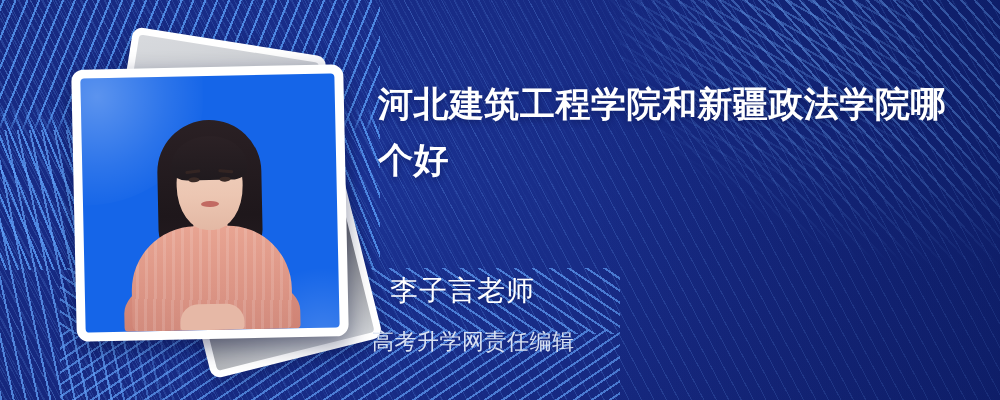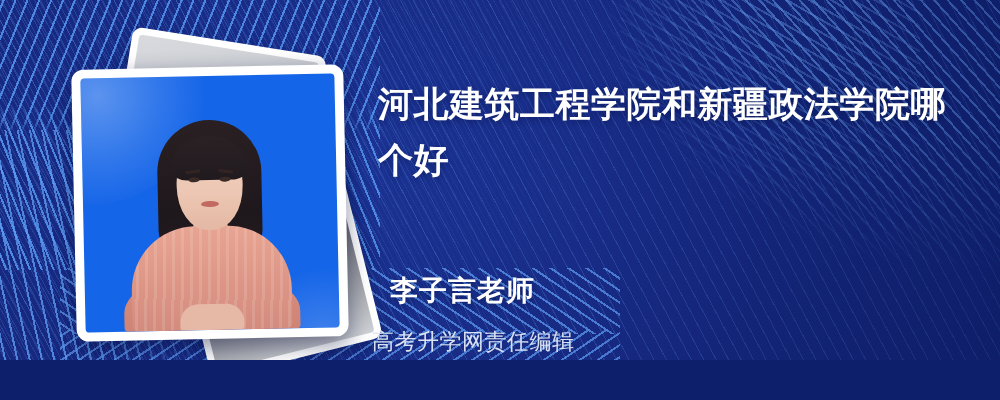--- a/index.html
+++ b/index.html
@@ -7,21 +7,21 @@
     padding: 0;
     background: #0d1f6b;
   }
   body {
     font-family: "Liberation Sans", "DejaVu Sans", sans-serif;
   }
 
   #banner {
     position: relative;
     width: 1000px;
-    height: 360px;
+    height: 400px;
     overflow: hidden;
     background: #15803d;
   }
 
   
   .bg-layer {
     position: absolute;
     inset: 0;
     pointer-events: none;
   }
@@ -394,21 +394,21 @@
   }
 
   .byline {
     position: absolute;
     left: 390px;
     top: 274px;
   }
   .author {
     color: #ffffff;
     font-size: 28px;
-    font-weight: bold;
+    font-weight: normal;
     line-height: 34px;
     letter-spacing: 1px;
     text-shadow: 0 2px 6px rgba(4,14,60,.45);
   }
   .role {
     margin-top: 21px;
     margin-left: -18px;
     color: #d9e2f2;
     font-size: 22px;
     line-height: 26px;

